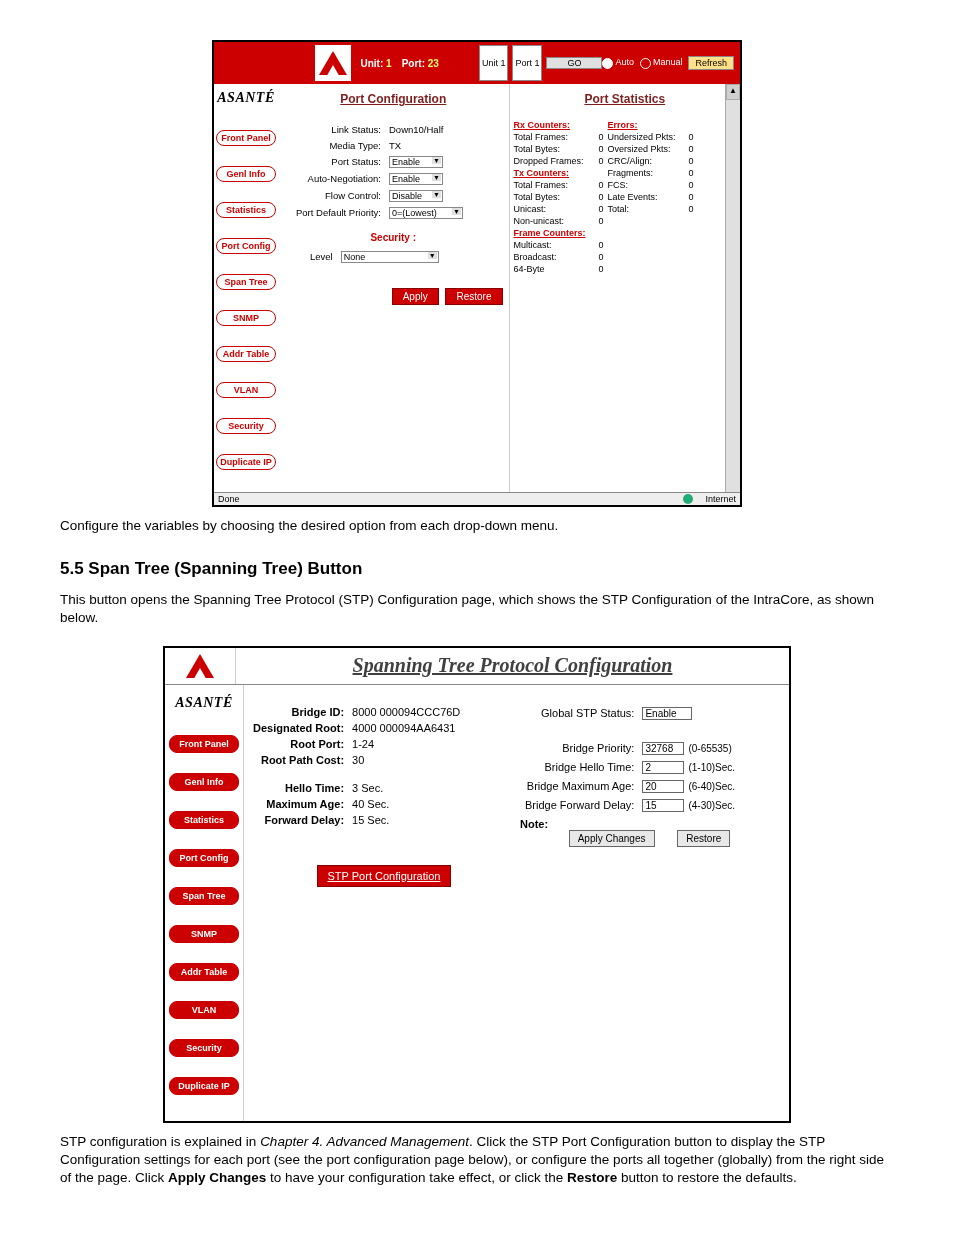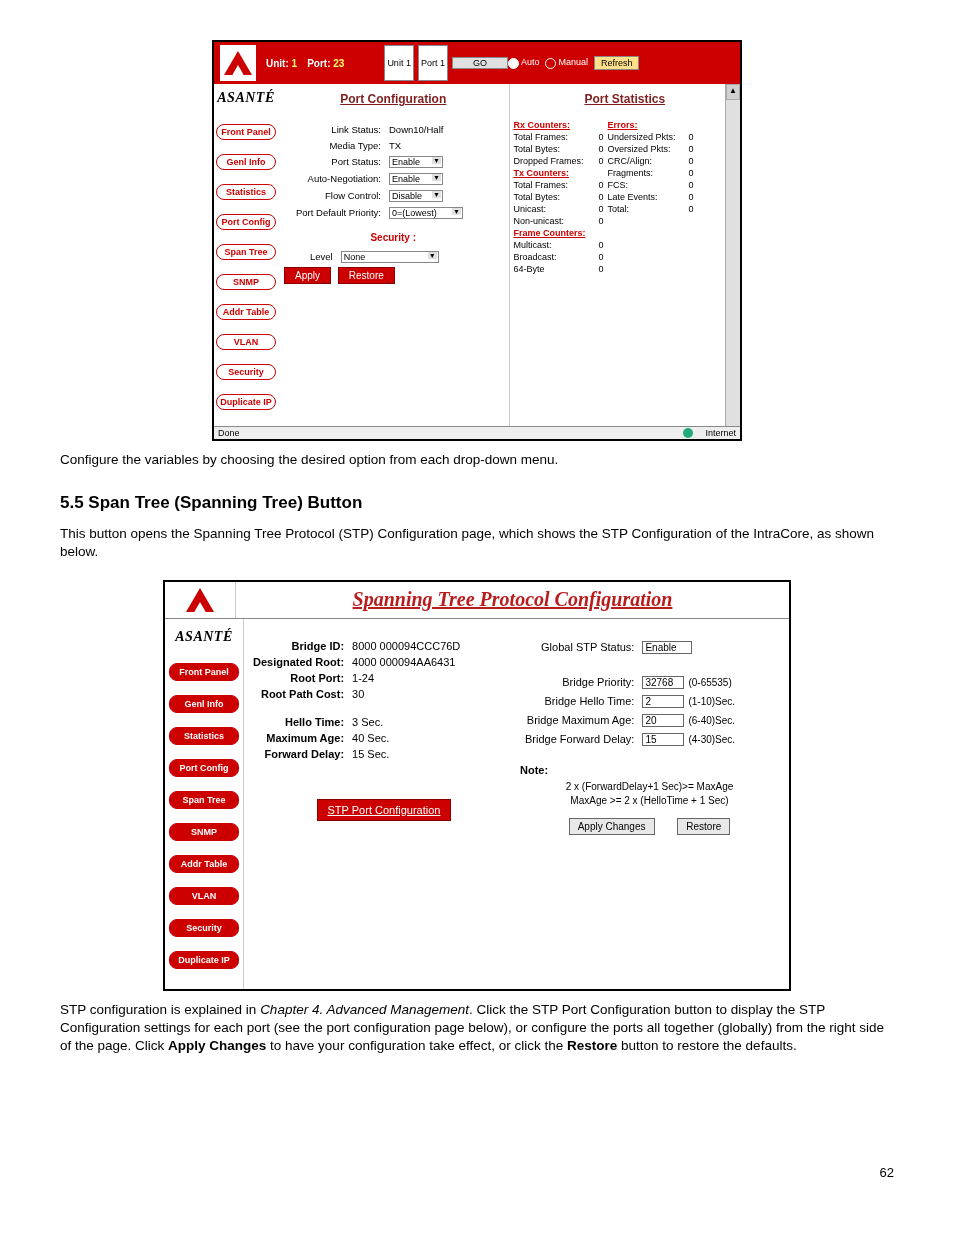--- a/index.html
+++ b/index.html
@@ -11,62 +11,62 @@
   .logo-box  { width:36px; height:36px; display:flex; align-items:center; justify-content:center; background:#fff; }
   .logo-tri  { width:0; height:0; border-left:14px solid transparent; border-right:14px solid transparent;
                border-bottom:24px solid #cc0000; position:relative; }
   .logo-tri::after { content:""; position:absolute; left:-8px; top:14px; width:0;height:0;
                      border-left:8px solid transparent; border-right:8px solid transparent;
                      border-bottom:14px solid #fff; }
   .asante { font-family:"Times New Roman",serif; font-style:italic; font-weight:bold; font-size:14px;
             text-align:center; padding:4px 0 4px 0; letter-spacing:0.5px;}
   .sidebar { width:60px; min-width:60px; background:#fff; padding:2px; }
   .navbtn  { border:1px solid #cc0000; border-radius:8px; color:#cc0000; font-size:9px; text-align:center;
-             padding:2px 2px; margin:14px 0; font-weight:bold; }
+             padding:2px 2px; margin:20px 0; font-weight:bold; }
   .navbtn.inv { background:#cc0000; color:#fff; }
 
   
   .s1 { width:526px; }
-  .s1 .topbar { background:#cc0000; color:#fff; display:flex; align-items:center; padding:3px 6px; justify-content:flex-start; }
+  .s1 .topbar { background:#cc0000; color:#fff; display:flex; align-items:center; padding:3px 6px; justify-content:flex-end; }
   .s1 .topbar .left { display:flex; align-items:center; }
   .s1 .topbar .right{ display:flex; align-items:center; gap:6px; font-size:9px;}
   .s1 .topbar .pair { margin-right:10px; font-weight:bold;}
   .s1 .topbar .y    { color:#ff6; }
   .s1 .dropdown { background:#fff; color:#000; border:1px solid #888; font-size:9px; padding:12px 2px;}
   .s1 .go       { background:#e0e0e0; color:#000; border:1px solid #888; font-size:9px; padding:0 20px;}
   .s1 .refresh  { background:#ffe08a; border:1px solid #888; color:#000; font-size:9px; padding:1px 6px;}
   .s1 .radio    { width:9px; height:9px; border-radius:50%; display:inline-block; border:1px solid #fff; margin-right:2px; vertical-align:middle;}
   .s1 .radio.on { background:#fff;}
   .s1 .body { display:flex; }
   .s1 .panel { flex:1; display:flex; position:relative;}
   .s1 .paneL, .s1 .paneR { flex:1; padding:8px 4px 4px 4px; position:relative;}
   .s1 .paneR { border-left:1px solid #ccc;}
   .s1 .ph    { color:#7f1d1d; font-weight:bold; text-align:center; text-decoration:underline; font-size:12px; margin-bottom:14px;}
   .s1 table.form td { font-size:9.5px; padding:1.5px 2px; }
   .s1 table.form td:first-child { text-align:right; font-weight:normal; padding-right:4px; white-space:nowrap;}
   .s1 .dd { border:1px solid #888; background:#fff; font-size:9px; padding:0px 14px 0px 2px; position:relative; display:inline-block; min-width:36px;}
   .s1 .dd::after{ content:"▼"; position:absolute; right:1px; top:0; font-size:7px; background:#e0e0e0; padding:0 1px;}
   .s1 .sec-h { color:#cc0000; font-weight:bold; font-size:10px; text-align:center; margin:10px 0 4px 0;}
-  .s1 .btnrow { text-align:left; margin-top:1px;}
+  .s1 .btnrow { text-align:right; margin-top:22px;}
   .s1 .rbtn { background:#cc0000; color:#fff; font-size:10px; padding:2px 10px; border:1px solid #800; display:inline-block; margin:0 2px;}
   .s1 .statT { font-size:9px; border-collapse:collapse;}
   .s1 .statT td { padding:0 4px 2px 0; white-space:nowrap; vertical-align:top;}
   .s1 .statT .hdr { color:#cc0000; text-decoration:underline; font-weight:bold;}
   .s1 .val { text-align:right; width:14px;}
   .s1 .scrollbar{ position:absolute; right:0; top:0; bottom:0; width:14px; background:#e0e0e0; border-left:1px solid #aaa;}
   .s1 .scrollbar .arrow{ height:14px; background:#d0d0d0; border:1px solid #aaa; font-size:8px; text-align:center; line-height:12px;}
   .s1 .statusbar{ border-top:1px solid #888; display:flex; justify-content:space-between; font-size:9px; padding:1px 4px; background:#eee;}
   .s1 .statusbar .r{ display:flex; align-items:center; gap:12px;}
   .s1 .globe{ width:10px;height:10px;background:#2a7; border-radius:50%; display:inline-block;}
 
   
   .s2 { width:624px; }
   .s2 .hdr2 { border-bottom:1px solid #888; display:flex; align-items:stretch;}
   .s2 .title2{ flex:1; text-align:center; font-family:"Times New Roman",serif; font-style:italic;
-               font-weight:bold; font-size:20px; text-decoration:underline; color:#b91c1c; display:flex;
+               font-weight:bold; font-size:20px; text-decoration:underline; color:#404040; display:flex;
                align-items:center; justify-content:center; border-left:1px solid #ccc;}
   .s2 .body2 { display:flex; }
   .s2 .sidebar2 { width:70px; min-width:70px; padding:6px 4px; border-right:1px solid #ccc;}
   .s2 .navbtn  { padding:3px 2px; }
   .s2 .panes { flex:1; display:flex; padding:18px 10px 18px 0; }
   .s2 .pL { flex:1.05; padding-left:4px;}
   .s2 .pR { flex:1; }
   .s2 table.info td{ font-size:11px; padding:1px 3px;}
   .s2 table.info td:first-child{ text-align:right; font-weight:bold; white-space:nowrap;}
   .s2 .stpBtn { background:#cc0000; color:#fff; border:1px solid #800; text-decoration:underline;
@@ -369,25 +369,21 @@
           <tr>
                 <td>Bridge Maximum Age:</td>
               <td><span class="inp">20</span><span class="range">(6-40)Sec.</span></td>
               </tr>
           <tr>
                 <td>Bridge Forward Delay:</td>
               <td><span class="inp">15</span><span class="range">(4-30)Sec.</span></td>
               </tr>
         </tbody>
           </table>
-        <div style="font-size:11px;font-weight:bold;margin-top:14px">Note:</div>
-        <div class="note">
-          <span>2 x (ForwardDelay+1 Sec)&gt;= MaxAge</span><br>
-          <span>MaxAge &gt;= 2 x (HelloTime + 1 Sec)</span>
-        </div>
+        <div style="font-size:11px;font-weight:bold;margin-top:2px">Note:</div>
         <div style="text-align:center">
           <span class="btn2">Apply Changes</span>
           <span class="btn2">Restore</span>
         </div>
       </div>
     </div>
   </div>
 </div>
 
 <p class="doc-p">

